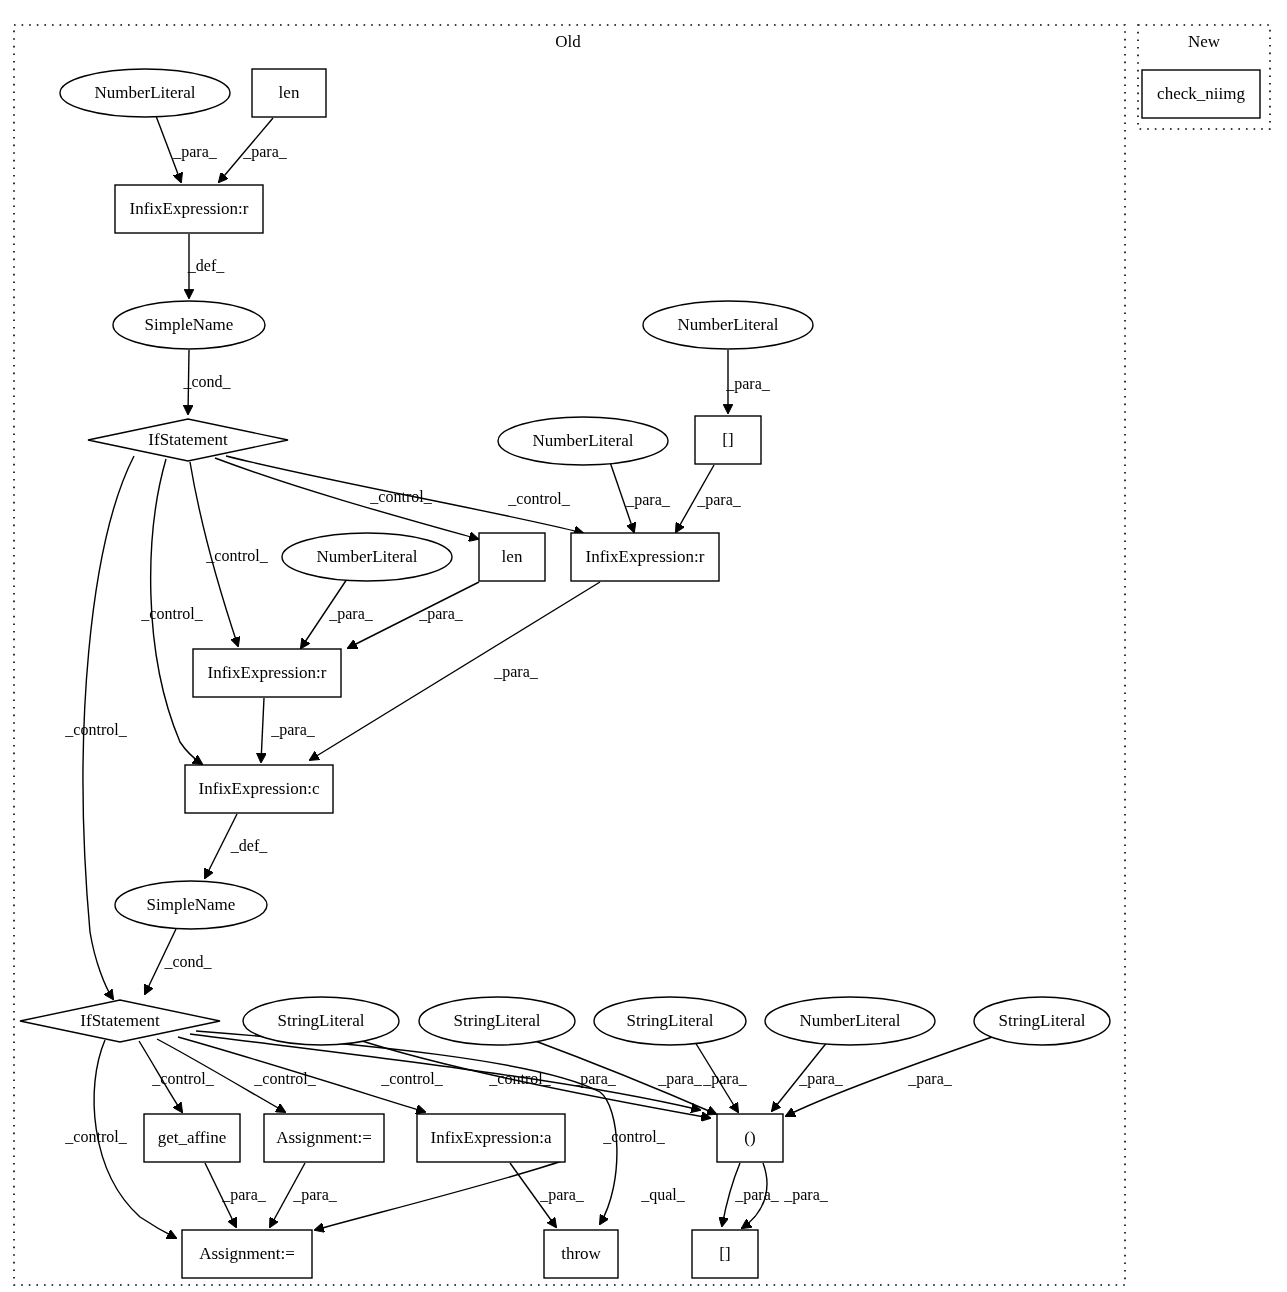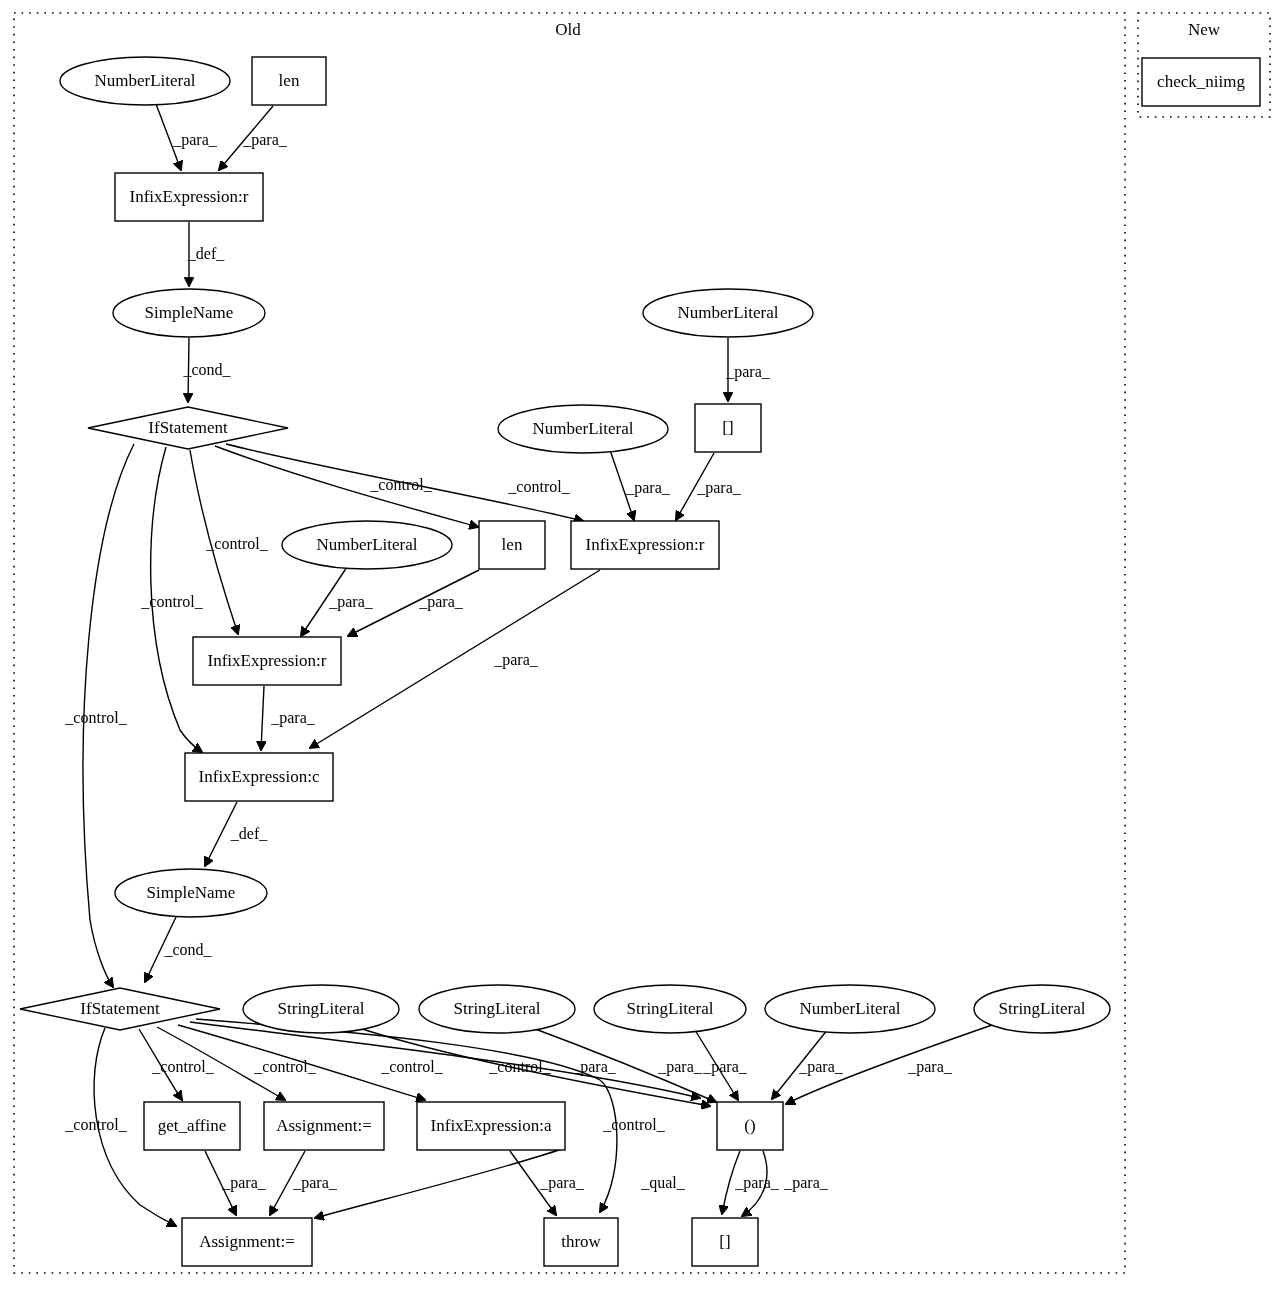--- a/index.html
+++ b/index.html
@@ -10,20 +10,21 @@
   body {
     width: 1287px;
     height: 1292px;
     font-family: "Liberation Serif", "DejaVu Serif", serif;
     overflow: hidden;
   }
   #graph-root {
     position: relative;
     width: 1287px;
     height: 944px;
+    margin-top: 12px;
   }
   svg#graph-canvas {
     position: absolute;
     top: 0;
     left: 0;
     width: 1287px;
     height: 1292px;
     display: block;
   }
   .node-shape {

